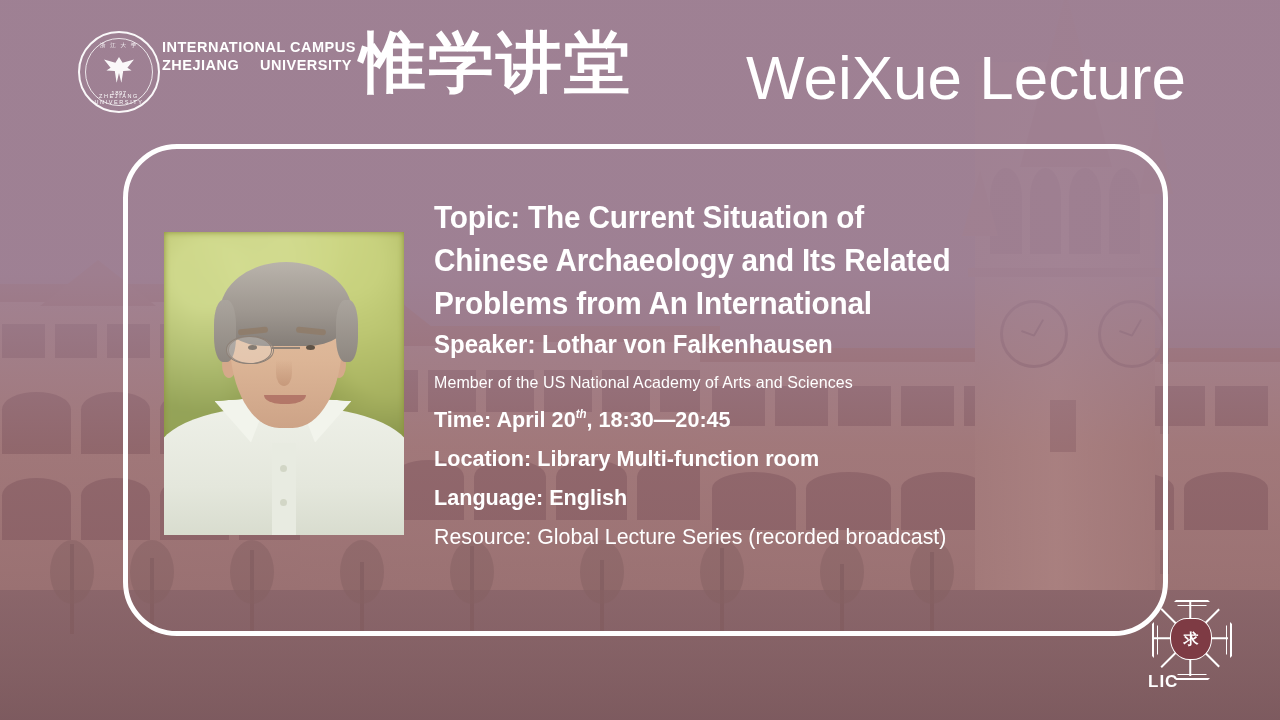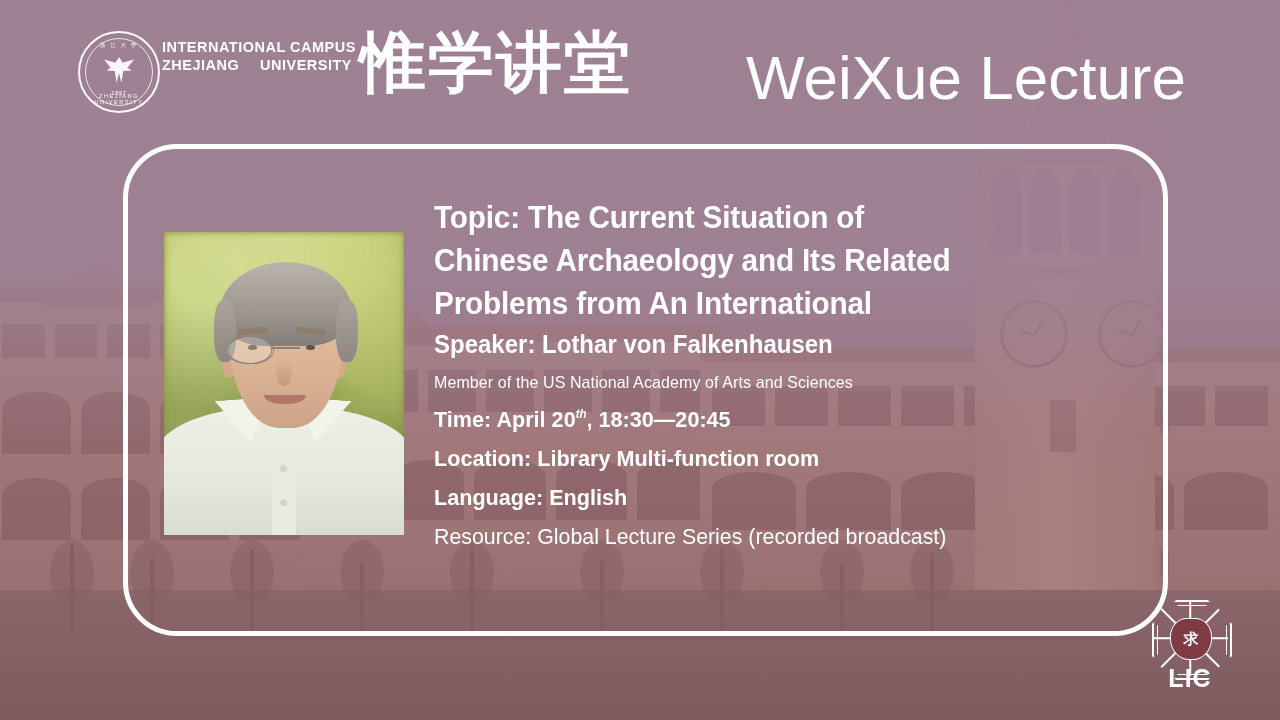--- a/index.html
+++ b/index.html
@@ -373,22 +373,22 @@
   .lic-emblem{
     position:absolute; left:22px; top:18px; width:40px; height:40px;
     border-radius:40% 40% 46% 46% / 44% 44% 50% 50%;
     background:#7e3b44;
     border:1.5px solid #fff;
     display:flex; align-items:center; justify-content:center;
     color:#fff; font-size:15px; font-weight:bold;
     font-family:"DejaVu Sans", sans-serif;
   }
   .lic-text{
-    position:absolute; left:0; top:64px; width:84px; text-align:center;
-    color:#fff; font-size:25px; font-weight:bold; letter-spacing:1px;
+    position:absolute; left:0; top:72px; width:84px; text-align:left;
+    color:#fff; font-size:17px; font-weight:bold; letter-spacing:1px;
   }
 </style>
 </head>
 <body>
 
 <div class="poster">
 
   <div class="bg">
     <div class="bg-sky"></div>
 

